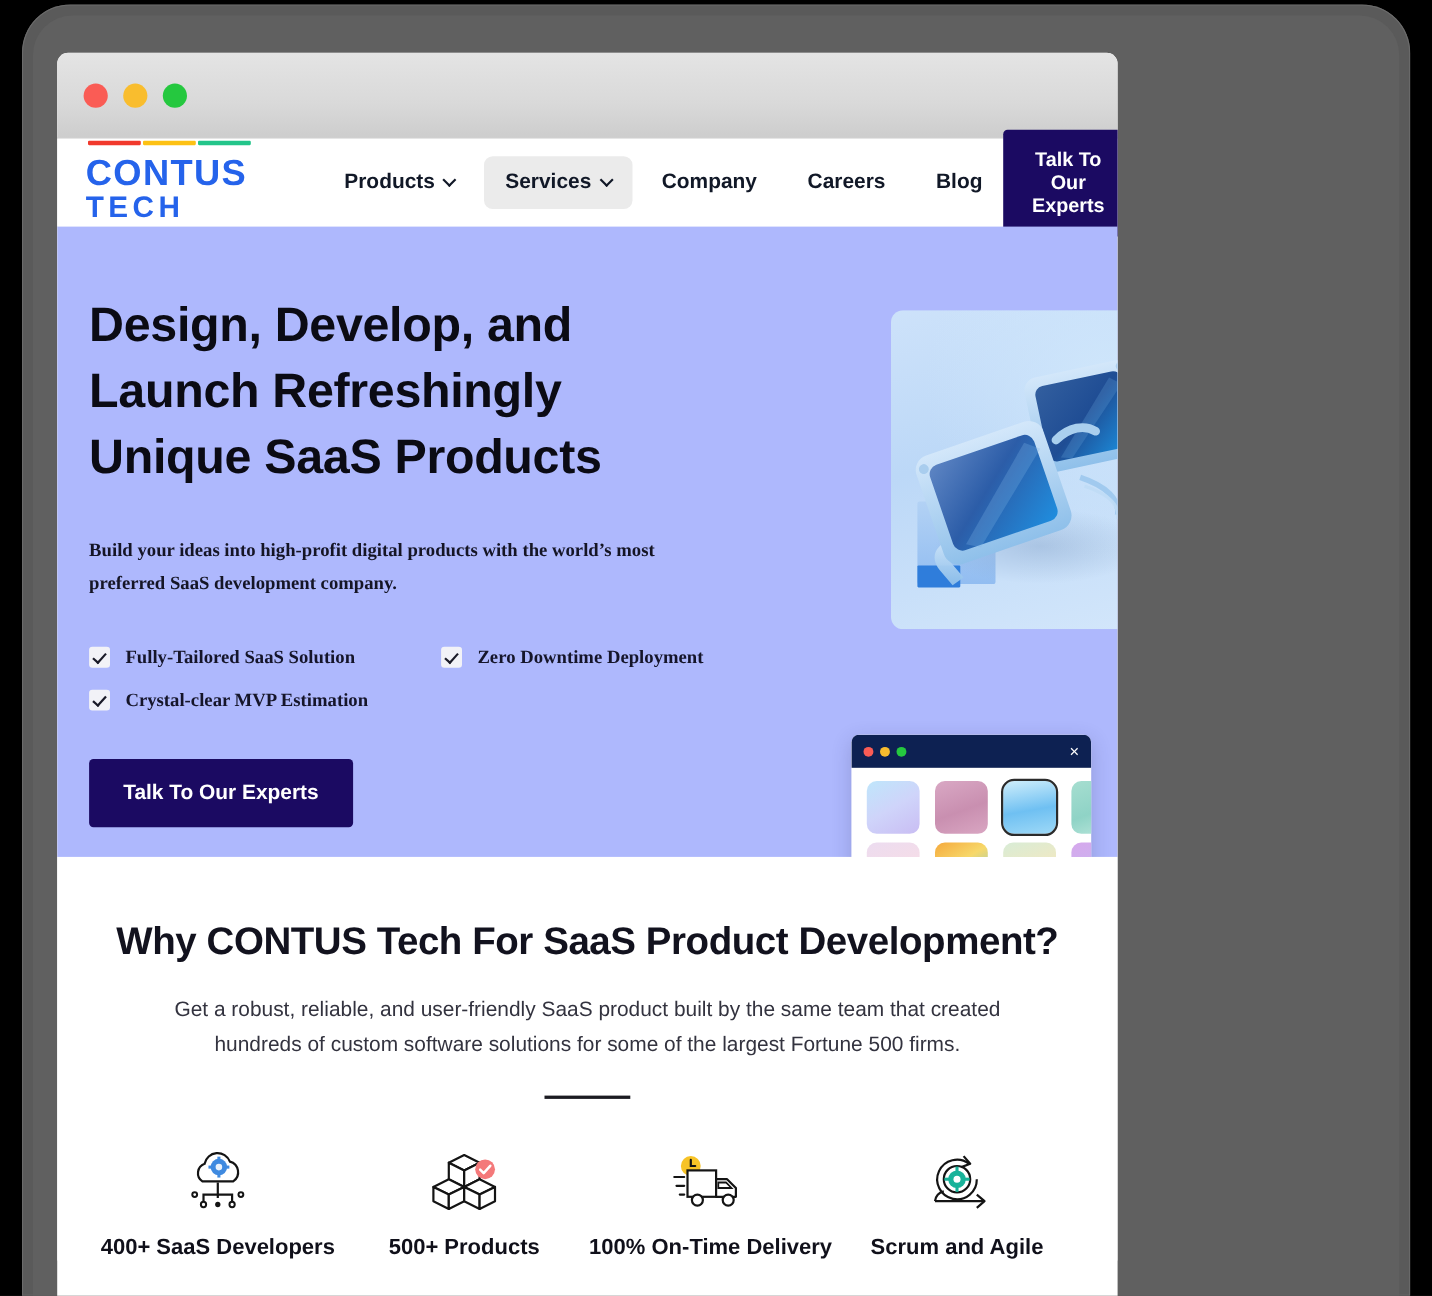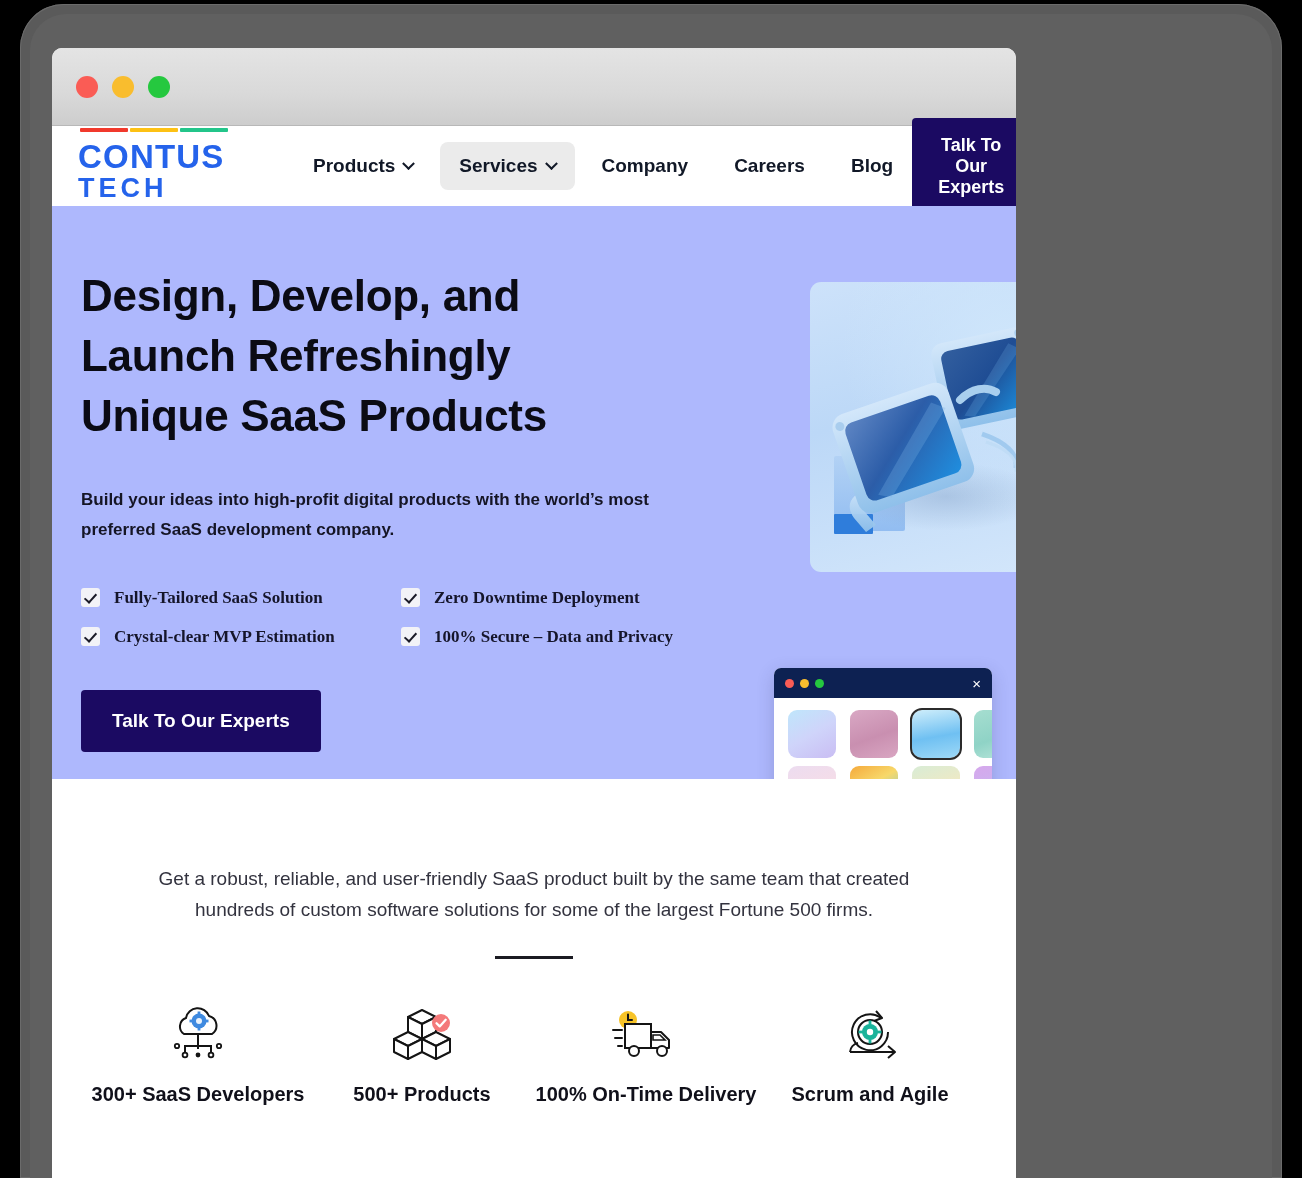--- a/index.html
+++ b/index.html
@@ -114,21 +114,21 @@
     overflow: hidden;
   }
   .hero-left { position: absolute; left: 29px; top: 60px; width: 640px; }
   .hero-title {
     font-size: 44px; font-weight: 800; color: #0b0b14;
     line-height: 1.36; letter-spacing: -0.3px;
   }
   .hero-sub {
     margin-top: 40px;
     font-size: 17px; font-weight: 600; color: #151525;
-    line-height: 1.75; max-width: 580px;
+    line-height: 1.75; max-width: 580px; font-family: Liberation Serif, serif;
   }
   .features {
     margin-top: 43px;
     display: grid; grid-template-columns: 320px 320px;
     row-gap: 19px;
     font-family: Liberation Serif, serif;
   }
   .feat { display: flex; align-items: center; gap: 14px; }
   .cbox {
     width: 19px; height: 19px; flex: none;
@@ -334,24 +334,20 @@
           <span class="cbox"></span>
           <span class="feat-label">Fully-Tailored SaaS Solution</span>
         </div>
         <div class="feat">
           <span class="cbox"></span>
           <span class="feat-label">Zero Downtime Deployment</span>
         </div>
         <div class="feat">
           <span class="cbox"></span>
           <span class="feat-label">Crystal-clear MVP Estimation</span>
-        </div>
-        <div class="feat">
-          <span class="cbox"></span>
-          <span class="feat-label">100% Secure – Data and Privacy</span>
         </div>
       </div>
 
       <button class="hero-cta">Talk To Our Experts</button>
     </div>
 
     <div class="hero-visual">
 
       <div class="glass-card">
         <div class="sg-block"></div>
@@ -434,20 +430,21 @@
           
           
         </div>
 
       </div>
 
     </div>
   </div>
 
   <div class="why">
+    <h2 class="why-title">Why CONTUS Tech For SaaS Product Development?</h2>
     <p class="why-para">Get a robust, reliable, and user-friendly SaaS product built by the same team that created hundreds of custom software solutions for some of the largest Fortune 500 firms.</p>
     <div class="why-rule"></div>
 
     <div class="stats">
 
       <div class="stat">
         <div class="stat-icon">
           <svg width="62" height="56" viewBox="0 0 62 56">
             <path d="M17 27 a9 9 0 0 1 2-16 a12 12 0 0 1 23-2 a10 10 0 0 1 3 18 Z" fill="none" stroke="#141414" stroke-width="2"></path>
             <circle cx="32" cy="14" r="7.5" fill="#3f8ae0"></circle>
@@ -459,21 +456,21 @@
                 <rect x="37.5" y="12.6" width="4" height="2.8"></rect>
             </g>
             <path d="M31 28 v8 M18 42 v-3 h26 v3 M31 36 v6 M18 42 v4 M44 42 v4" fill="none" stroke="#141414" stroke-width="2"></path>
             <circle cx="18" cy="48" r="2.4" fill="none" stroke="#141414" stroke-width="1.8"></circle>
             <circle cx="31" cy="48" r="2.4" fill="#141414"></circle>
             <circle cx="44" cy="48" r="2.4" fill="none" stroke="#141414" stroke-width="1.8"></circle>
             <circle cx="10" cy="39" r="2.2" fill="none" stroke="#141414" stroke-width="1.8"></circle>
             <circle cx="52" cy="39" r="2.2" fill="none" stroke="#141414" stroke-width="1.8"></circle>
           </svg>
         </div>
-        <div class="stat-label">300+ SaaS Developers</div>
+        <div class="stat-label">400+ SaaS Developers</div>
       </div>
 
       <div class="stat">
         <div class="stat-icon">
           <svg width="62" height="58" viewBox="0 0 62 58">
             <g fill="#ffffff" stroke="#141414" stroke-width="2" stroke-linejoin="round">
               <path d="M31 4 L45 11 L31 18 L17 11 Z"></path>
               <path d="M17 11 L17 26 L31 33 L31 18 Z"></path>
               <path d="M45 11 L45 26 L31 33 L31 18 Z"></path>
               <path d="M17 26 L31 33 L17 40 L3 33 Z"></path>

